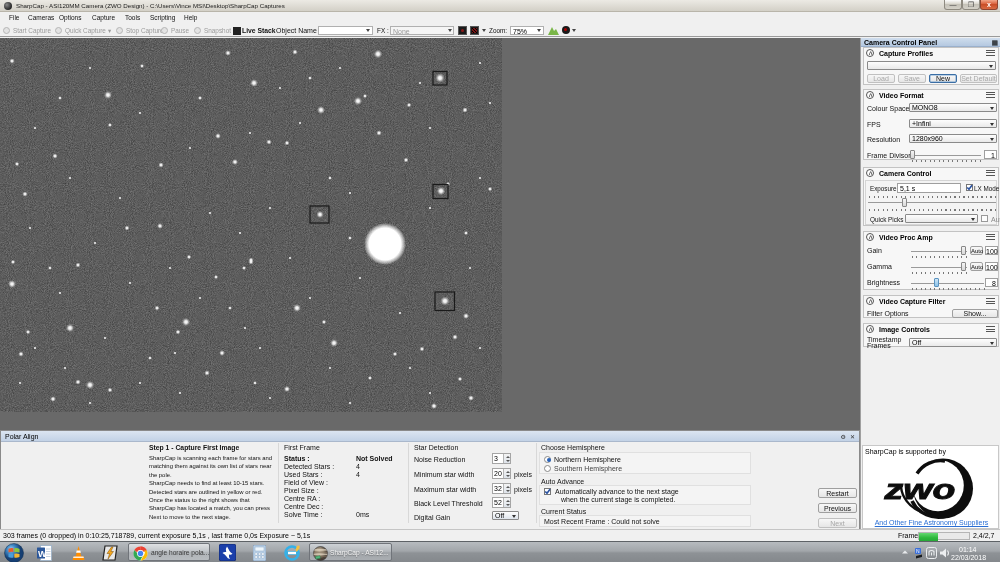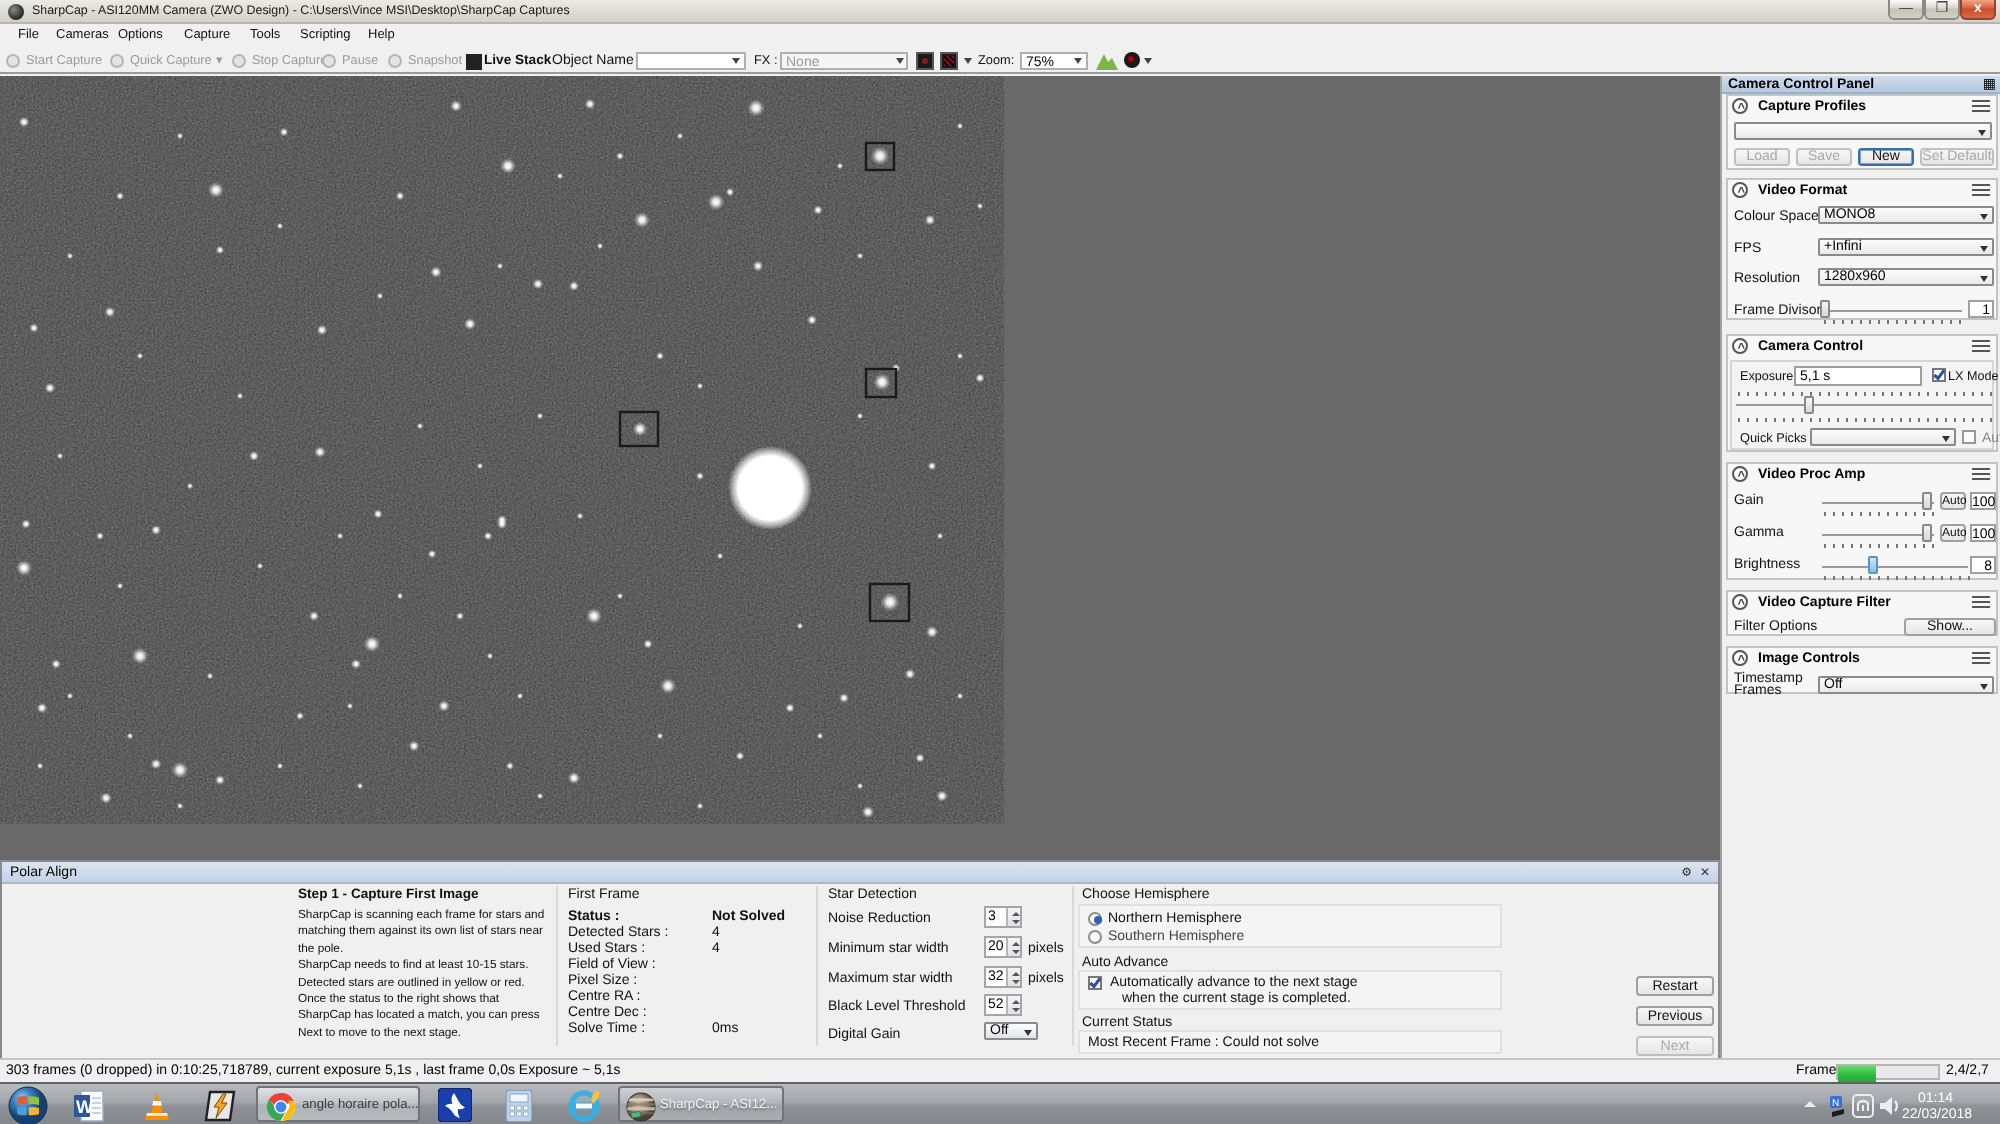--- a/index.html
+++ b/index.html
@@ -418,20 +418,38 @@
       <div class="sechead">
           <div class="circarrow"></div>
           <b>Image Controls</b>
           <div class="hamb"></div>
         </div>
       <span class="rlabel" style="left:3px;top:12px">Timestamp</span>
       <span class="rlabel" style="left:3px;top:18px">Frames</span>
       <div class="dropdown" style="left:45px;top:13.5px;width:88px">Off</div>
     </div>
 
+    <div style="position:absolute;left:1px;top:407px;width:137px;height:84px;background:#fff;border:1px solid #c8c8c8">
+      <span style="position:absolute;left:2px;top:2px;font-size:7px">SharpCap is supported by</span>
+      <svg style="position:absolute;left:18px;top:9px" width="100" height="68" viewBox="0 0 100 68">
+
+        <circle cx="62" cy="33.5" r="30" fill="#0d0d0d"></circle>
+        <circle cx="57" cy="30.5" r="25.8" fill="#fff"></circle>
+
+        <rect x="16" y="4" width="28" height="24" fill="#fff" transform="rotate(-24 30 16)"></rect>
+
+        <path d="M64 6 A 28 28 0 0 0 36 18.5" fill="none" stroke="#0d0d0d" stroke-width="3.4"></path>
+
+        <path d="M31 46 A 29 27 0 0 0 66 61" fill="none" stroke="#0d0d0d" stroke-width="3.6"></path>
+        <path d="M20 32 A 35 31 0 0 0 38 56" fill="none" stroke="#0d0d0d" stroke-width="2.4"></path>
+
+        <text x="2.6" y="44.5" font-family="Liberation Sans, sans-serif" font-size="28" font-weight="bold" font-style="italic" fill="#0d0d0d" stroke="#0d0d0d" stroke-width="0.9" transform="scale(1.34 1)">zwo</text>
+      </svg>
+      <span style="position:absolute;left:0;top:73px;width:137px;text-align:center;font-size:7px;color:#2a6fd4;text-decoration:underline;white-space:nowrap">And Other Fine Astronomy Suppliers</span>
+    </div>
   </div>
 
   <div id="polarpanel">
     <div id="ppheader">Polar Align
       <span style="position:absolute;right:13px;top:1px;color:#333;font-size:6px">⚙</span>
       <span style="position:absolute;right:4px;top:1px;color:#333;font-size:6px">✕</span>
     </div>
     <span class="plabel pbold" style="left:148px;top:13px;font-size:6.8px">Step 1 - Capture First Image</span>
     <div class="plabel" style="left:148px;top:23px;font-size:5.9px;line-height:8.4px;white-space:nowrap">SharpCap is scanning each frame for stars and<br>matching them against its own list of stars near<br>the pole.<br>SharpCap needs to find at least 10-15 stars.<br>Detected stars are outlined in yellow or red.<br>Once the status to the right shows that<br>SharpCap has located a match, you can press<br>Next to move to the next stage.</div>
 

